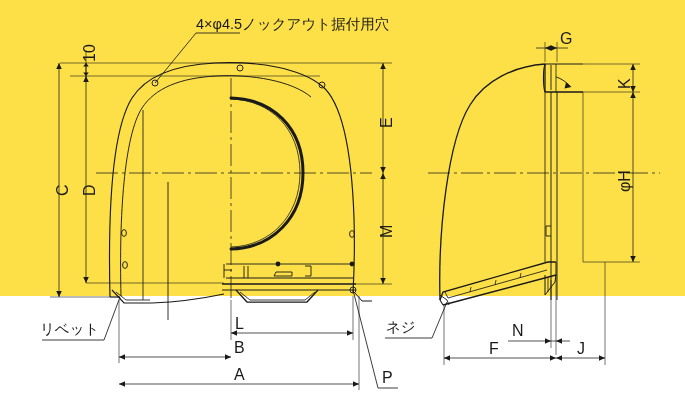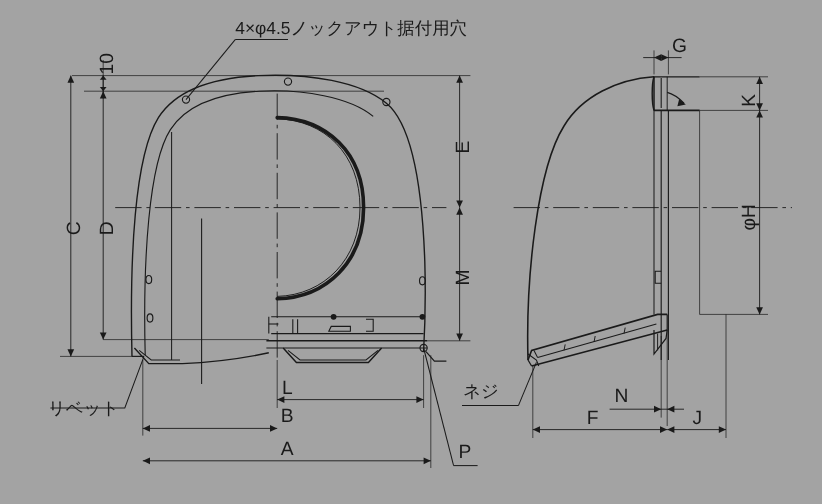--- a/index.html
+++ b/index.html
@@ -11,22 +11,22 @@
     width: 685px;
     height: 420px;
     font-family: "Liberation Sans", sans-serif;
     color: #1a1a1a;
     overflow: hidden;
     position: relative;
   }
   #drawing-root {
     position: relative;
     width: 685px;
-    height: 420px;
-    background: #a3a3a3;
+    height: 296px;
+    background: #fde047;
   }
   svg.draw {
     position: absolute;
     left: 0;
     top: 0;
     width: 685px;
     height: 420px;
   }
   .lbl {
     position: absolute;
@@ -240,21 +240,21 @@
       <path d="M599 355.2 L605 358 L599 360.8 Z" fill="#1a1a1a" stroke="none"></path>
 
       <path d="M385 338 L432 338" stroke-width="0.85"></path>
       <path d="M432 338 L447 302" stroke-width="0.85"></path>
 
     </g>
   </svg>
 
   <div class="lbl lbl-note" style="left:196px; top:17px;">4×φ4.5ノックアウト据付用穴</div>
 
-  <div class="lbl lbl-note" style="left:40px; top:322px;margin-top:12px;">リベット</div>
+  <div class="lbl lbl-note" style="left:40px; top:322px;">リベット</div>
 
   <div class="lbl lbl-note" style="left:386px; top:320px;text-align:right;">ネジ</div>
 
   <div class="lbl lbl-dim rot90" style="left:82px; top:62px;">10</div>
 
   <div class="lbl lbl-dim rot90" style="left:55px; top:196px;">C</div>
 
   <div class="lbl lbl-dim rot90" style="left:82px; top:196px;">D</div>
 
   <div class="lbl lbl-dim rot90" style="left:379px; top:128px;">E</div>

